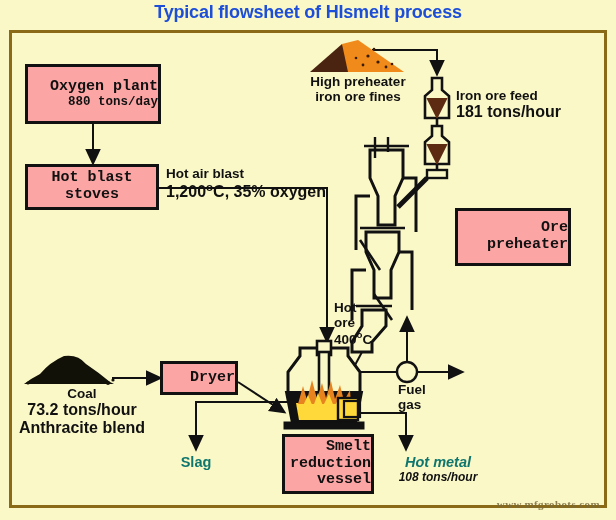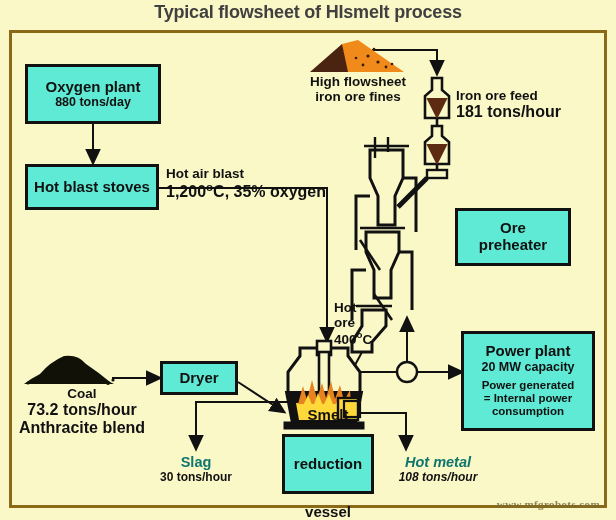--- a/index.html
+++ b/index.html
@@ -7,36 +7,36 @@
     width:616px;height:520px;
     background:#fbf8c8;
     font-family:"Liberation Sans", sans-serif;
     overflow:hidden;
   }
   #stage{position:relative;width:616px;height:520px;background:#fbf8c8;}
 
   #title{
     position:absolute;left:0;top:2px;width:616px;
     text-align:center;
-    font-size:18px;font-weight:bold;color:#404040;
+    font-size:18px;font-weight:bold;color:#1d4ed8;
     letter-spacing:-0.2px;
   }
 
   #frame{
     position:absolute;left:9px;top:30px;width:598px;height:478px;
     border:3px solid #8a6a16;box-sizing:border-box;background:#fbf8c8;
   }
 
   svg#art{position:absolute;left:0;top:0;width:616px;height:520px;}
 
   .box{
     position:absolute;box-sizing:border-box;
-    border:3px solid #111;background:#5eead4;
-    display:flex;flex-direction:column;align-items:center;justify-content:center;
-    text-align:center;color:#111;
+    border:3px solid #111;background:#fca5a5;
+    display:flex;flex-direction:column;align-items:flex-end;justify-content:center;
+    text-align:center;color:#111;font-family:Liberation Mono, monospace;
   }
   .box .l1{font-size:15px;font-weight:bold;line-height:1.12;}
   .box .l2{font-size:12.5px;font-weight:bold;line-height:1.12;}
   .box .l3{font-size:11.5px;font-weight:bold;line-height:1.14;}
 
   .lbl{position:absolute;color:#111;font-weight:bold;text-align:center;line-height:1.12;}
   .lbl .t1{font-size:13.5px;}
   .lbl .t2{font-size:16px;}
   .redbig{font-size:14.5px;font-weight:bold;color:#0f766e;line-height:1.1;}
   .subsm{font-size:12px;font-weight:bold;color:#111;line-height:1.15;}
@@ -176,37 +176,29 @@
 
   <div class="box" style="left:455px;top:208px;width:116px;height:58px;">
     <div class="l1">Ore</div>
     <div class="l1">preheater</div>
   </div>
 
   <div class="box" style="left:160px;top:361px;width:78px;height:34px;">
     <div class="l1">Dryer</div>
   </div>
 
-  <div class="box" style="left:461px;top:331px;width:134px;height:100px;">
-    <div class="l1">Power plant</div>
-    <div class="l2">20 MW capacity</div>
-    <div style="height:5px"></div>
-    <div class="l3">Power generated</div>
-    <div class="l3">= Internal power</div>
-    <div class="l3">consumption</div>
-  </div>
-
-  <div class="box" style="left:282px;top:434px;width:92px;height:60px;gap:32px;">
+
+  <div class="box" style="left:282px;top:434px;width:92px;height:60px;">
     <div class="l1">Smelt</div>
     <div class="l1">reduction</div>
     <div class="l1">vessel</div>
   </div>
 
   <div class="lbl" style="left:296px;top:74px;width:124px;">
-    <div class="t1">High flowsheet</div>
+    <div class="t1">High preheater</div>
     <div class="t1">iron ore fines</div>
   </div>
 
   <div class="lbl" style="left:456px;top:88px;width:130px;text-align:left;">
     <div class="t1">Iron ore feed</div>
     <div class="t2">181 tons/hour</div>
   </div>
 
   <div class="lbl" style="left:166px;top:166px;width:170px;text-align:left;">
     <div class="t1">Hot air blast</div>
@@ -224,23 +216,26 @@
   </div>
 
   <div class="lbl" style="left:8px;top:386px;width:148px;">
     <div class="t1">Coal</div>
     <div class="t2">73.2 tons/hour</div>
     <div class="t2">Anthracite blend</div>
   </div>
 
   <div class="lbl" style="left:146px;top:455px;width:100px;">
     <div class="redbig">Slag</div>
-    <div class="subsm">30 tons/hour</div>
   </div>
 
   <div class="lbl" style="left:376px;top:455px;width:124px;text-align:center;font-style:italic;">
     <div class="redbig">Hot metal</div>
     <div class="subsm">108 tons/hour</div>
   </div>
 
+  <div class="lbl" style="left:398px;top:382px;width:54px;text-align:left;">
+    <div class="t1">Fuel</div>
+    <div class="t1">gas</div>
+  </div>
 
   <div id="watermark">www.mfgrobots.com</div>
 </div>
 
 </body></html>

